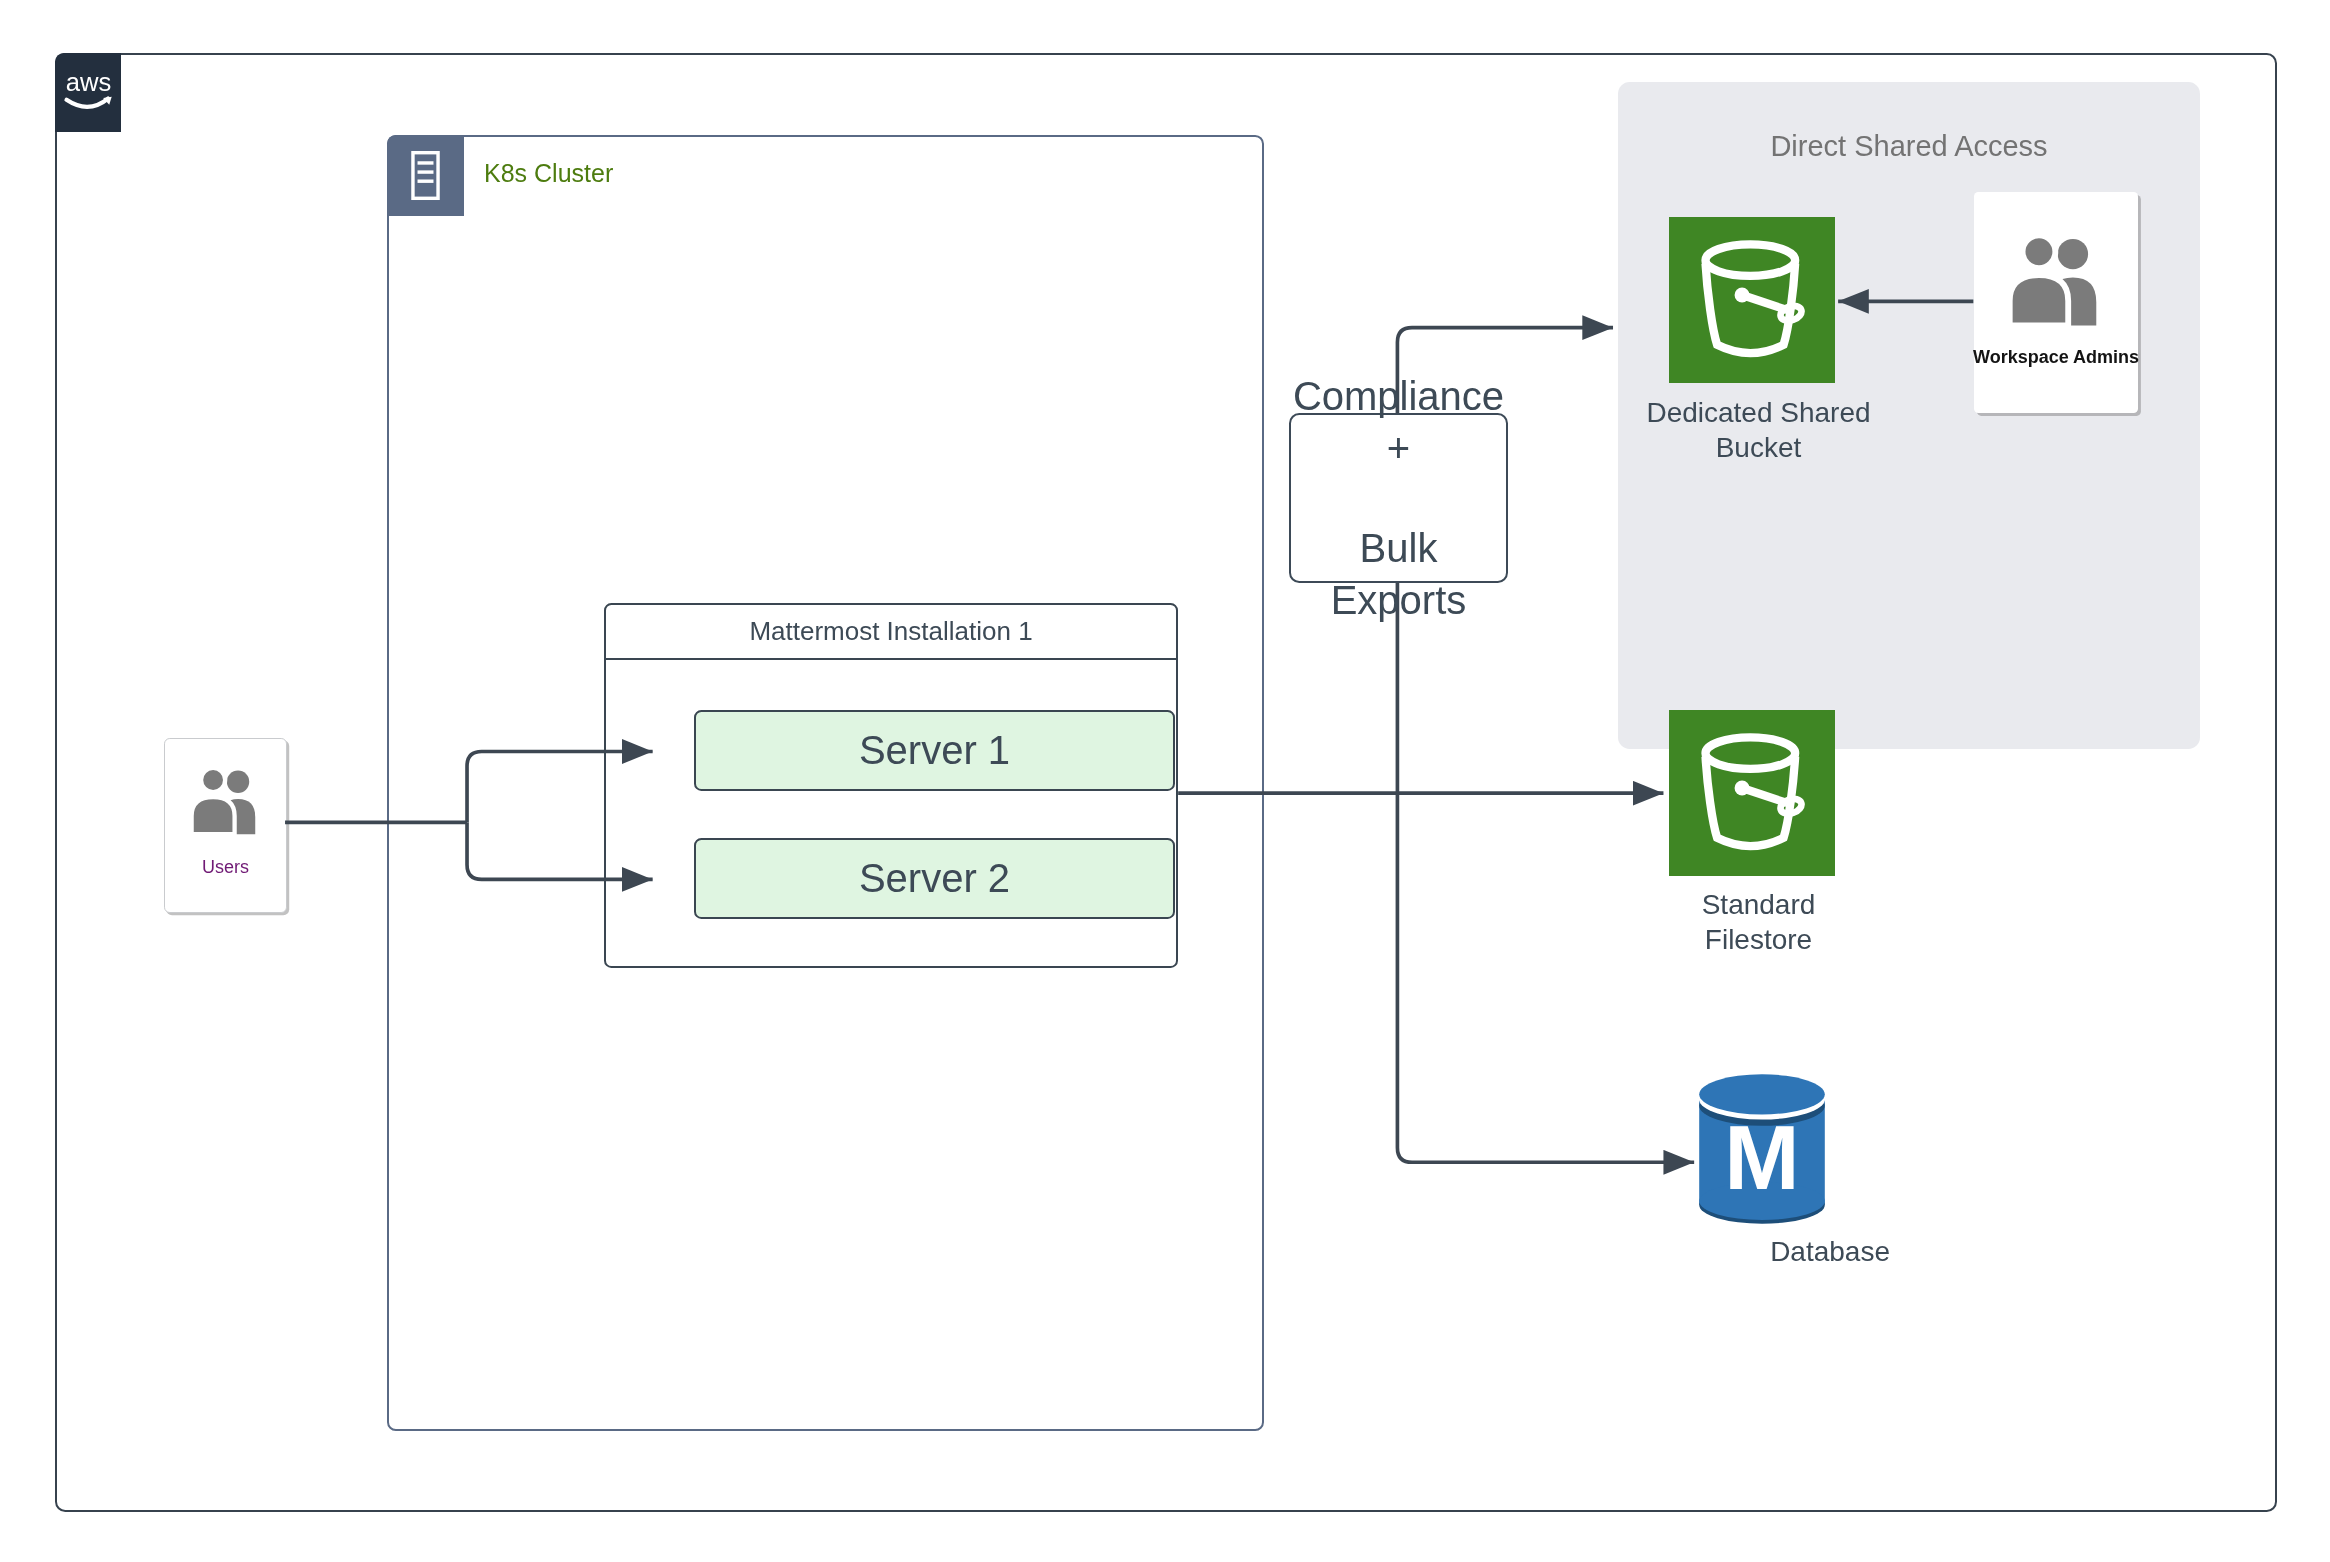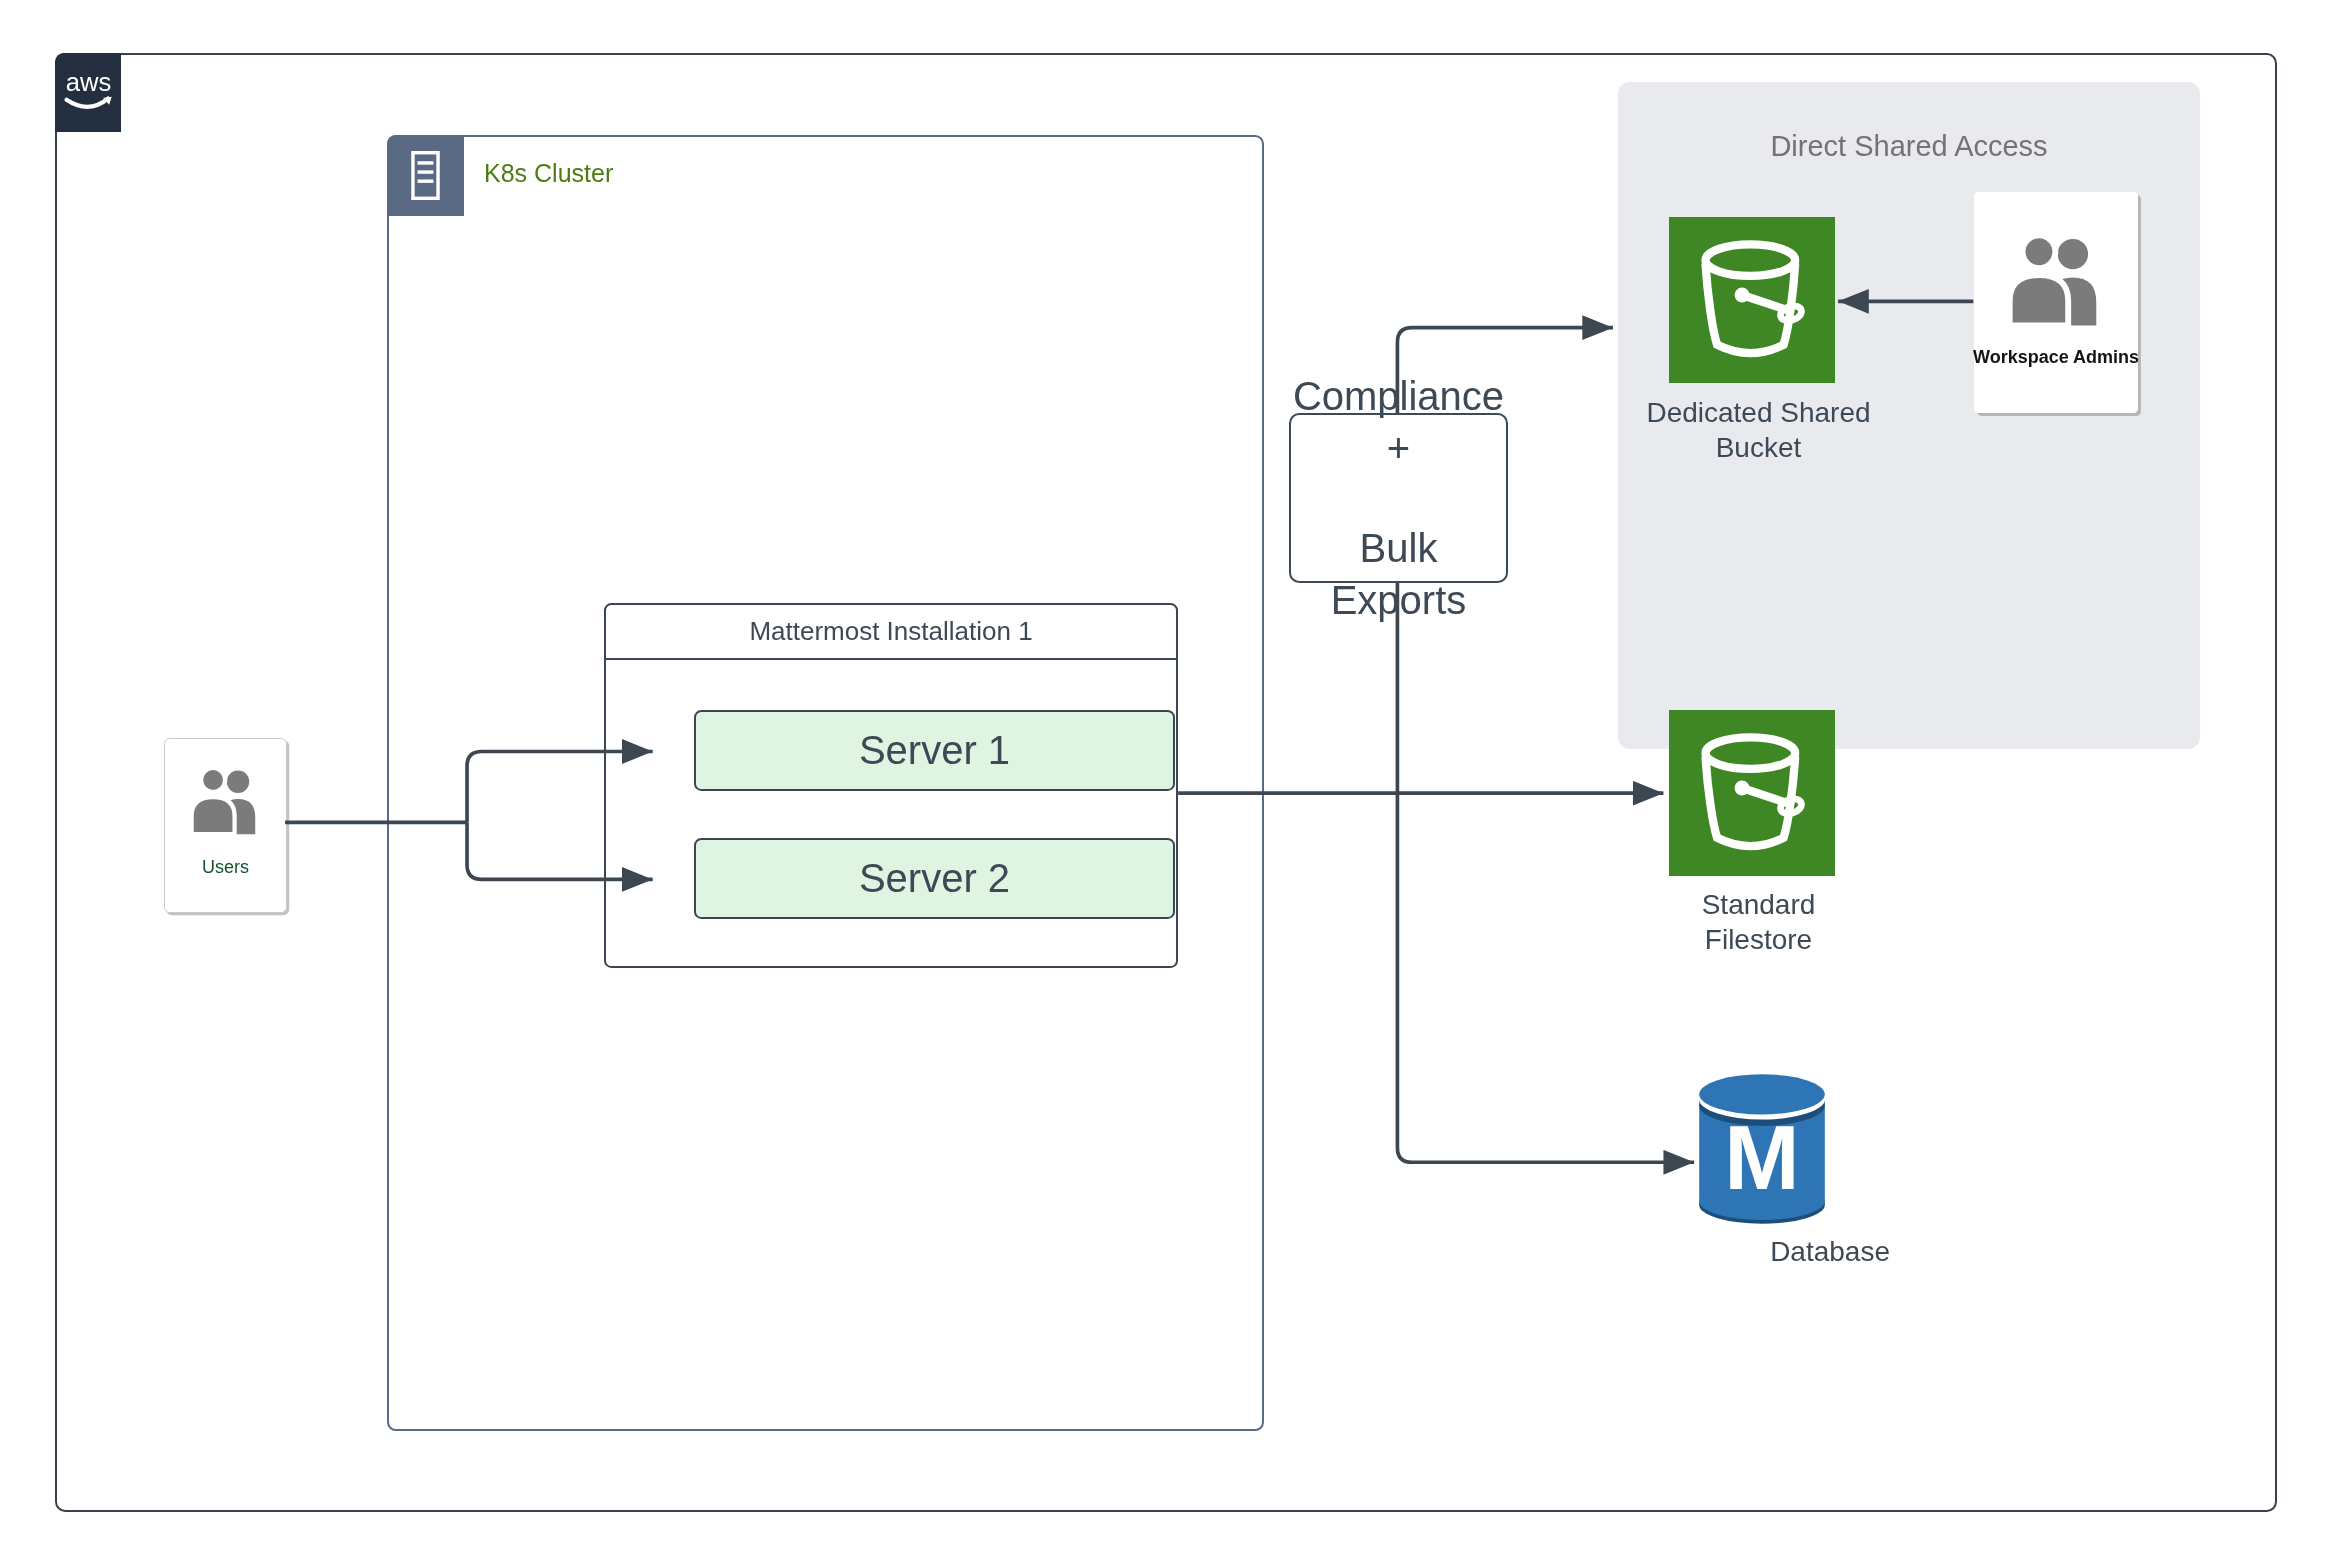--- a/index.html
+++ b/index.html
@@ -11,21 +11,21 @@
   .aws-badge{left:55px;top:53px;width:66px;height:79px;background:#232F3E;border-radius:8.8px 0 0 0;z-index:4;display:flex;align-items:center;justify-content:center;}
 
   
   .k8s-box{left:387px;top:135px;width:873px;height:1292px;border:2.2px solid #5A6A85;border-radius:8.8px;background:transparent;z-index:2;}
   .k8s-badge{left:387px;top:135px;width:77px;height:81px;background:#5A6A85;border-radius:8.8px 0 0 0;z-index:3;display:flex;align-items:center;justify-content:center;}
   .k8s-label{left:484px;top:159px;width:307px;height:32px;font-size:25px;color:#4d7c0f;z-index:3;}
 
   
   .users-card{left:164px;top:738px;width:121px;height:173px;background:#ffffff;border:0.7px solid #c9cbce;border-radius:5.8px;box-shadow:2.2px 2.2px 0 rgba(120,120,120,.45);z-index:3;display:flex;flex-direction:column;align-items:center;}
   .users-icon{margin-top:28px;width:86px;height:69px;}
-  .users-label{margin-top:20.5px;font-size:18px;color:#14532d;}
+  .users-label{margin-top:20.5px;font-size:18px;color:#701a75;}
 
   
   .mm-box{left:604px;top:603px;width:574px;height:365px;border:2.9px solid #3A4651;border-radius:7.3px;background:#ffffff;z-index:3;box-sizing:border-box;}
   .mm-header{position:absolute;left:0;top:0;width:100%;height:53px;border-bottom:2.9px solid #3A4651;display:flex;align-items:center;justify-content:center;font-size:26px;color:#3D4A56;}
   .server-box{left:658px;width:481px;height:81px;background:#DFF5E1;border:2.9px solid #3A4651;border-radius:7.3px;z-index:4;display:flex;align-items:center;justify-content:center;font-size:40px;color:#3D4A56;box-sizing:border-box;margin-left:36px;}
   .server-1{top:710px;}
   .server-2{top:838px;}
 
   
   .compliance-box{left:1289px;top:413px;width:219px;height:170px;background:#ffffff;border:2.2px solid #3D4A57;border-radius:10.2px;z-index:6;display:flex;flex-direction:column;align-items:center;justify-content:center;font-size:40px;color:#3D4A56;line-height:1.3;box-sizing:border-box;text-align:center;gap:48px;}

